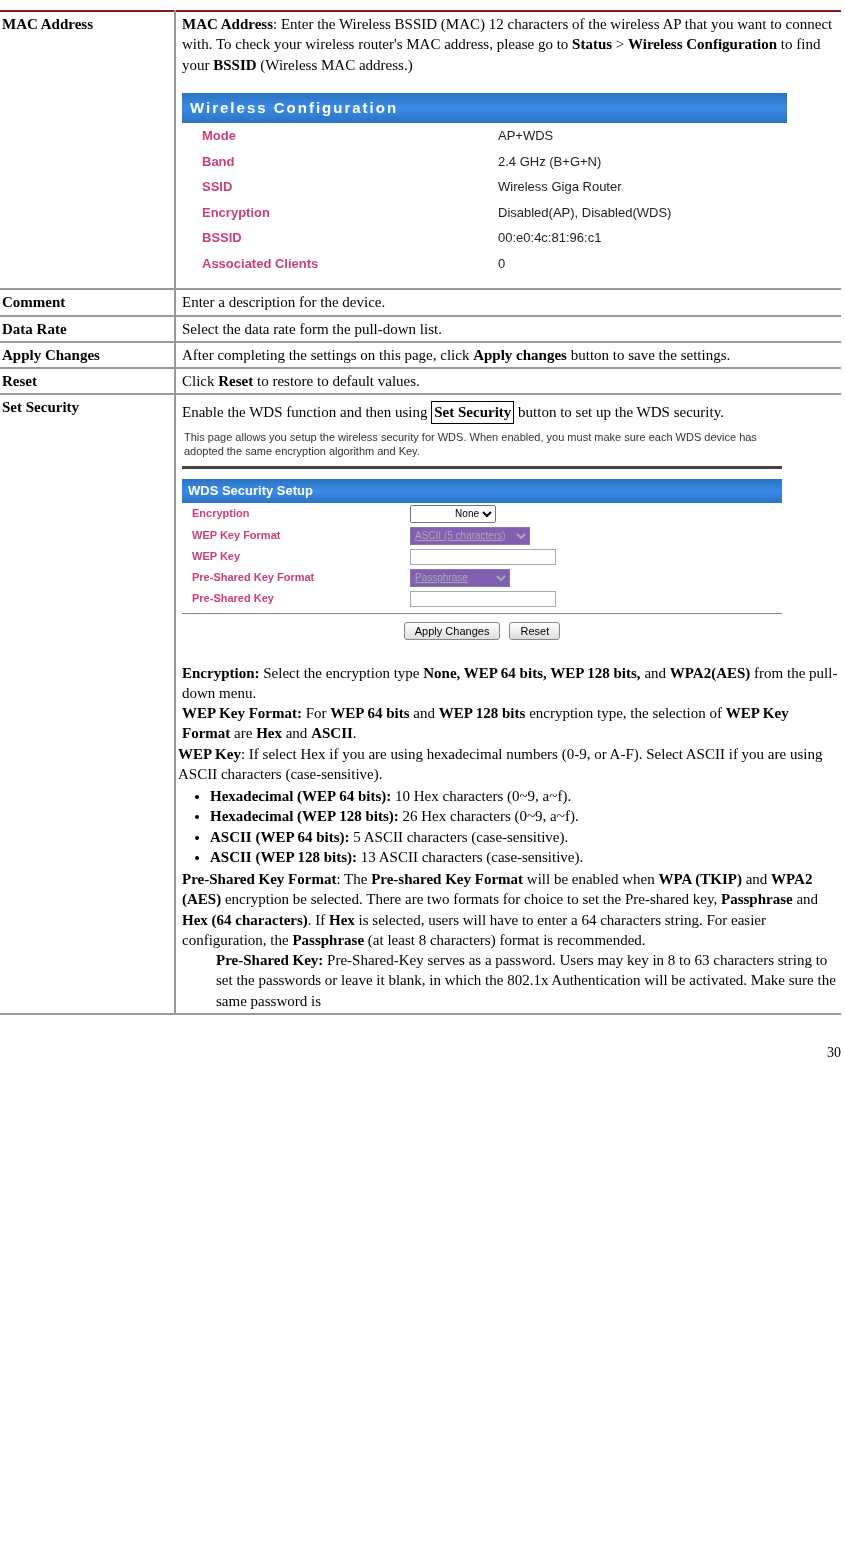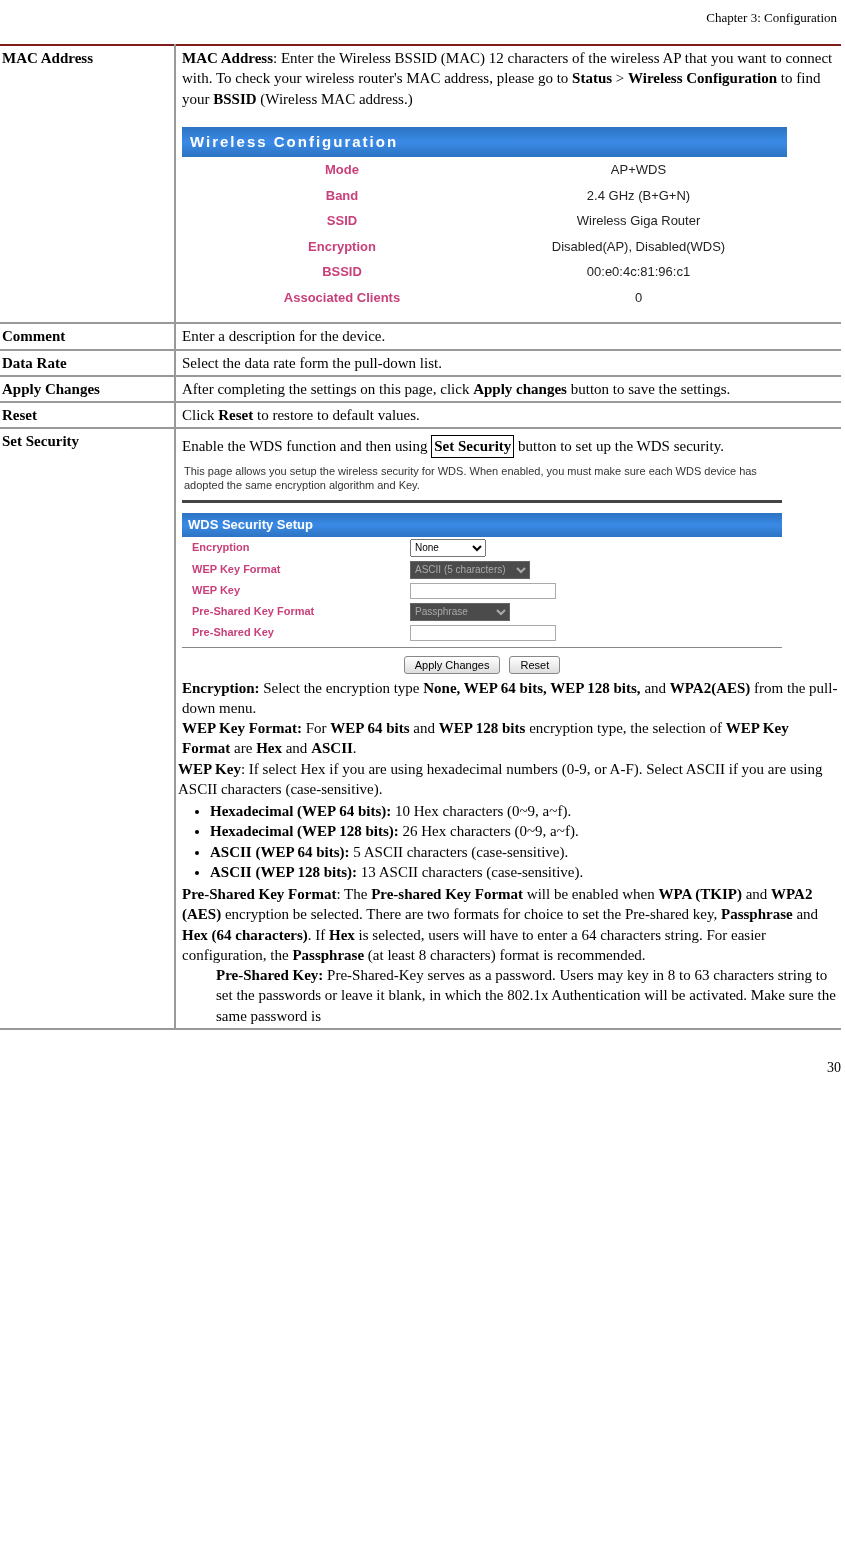--- a/index.html
+++ b/index.html
@@ -57,33 +57,32 @@
   }
   table.wireless-config {
     width: 100%;
     border-collapse: collapse;
     font-family: Arial, sans-serif;
     font-size: 13px;
   }
   table.wireless-config td {
     border: none;
     padding: 4px 8px;
-    text-align: center;
   }
   table.wireless-config td.k {
     color: #c83f7a;
     font-weight: bold;
     width: 280px;
     padding-left: 20px;
   }
   table.wireless-config td.v {
     color: #222;
   }
   .wds-fig {
-    margin-bottom: 4px;
+    margin-bottom: 23px;
     width: 600px;
     font-family: Arial, sans-serif;
     font-size: 11px;
   }
   .wds-intro {
     color: #333;
     padding: 0 2px 4px 2px;
     line-height: 1.3;
   }
   .hr-dark { height: 3px; background: #444; margin: 4px 0 10px 0; }
@@ -120,21 +119,22 @@
     background: #fff;
   }
   .wds-select {
     font-family: Arial, sans-serif;
     font-size: 10px;
     width: 110px;
     height: 18px;
   }
   .wds-select.disabled {
     color: #888;
-    background: #000000;
+    background: #4c1d95;
+    text-decoration: underline;
   }
   .wds-btn-row {
     text-align: center;
     padding-top: 8px;
     border-top: 1px solid #888;
     margin-top: 4px;
   }
   .wds-button {
     font-family: Arial, sans-serif;
     font-size: 11px;
@@ -157,21 +157,20 @@
     text-align: right;
     font-size: 14px;
     padding-top: 30px;
   }
 </style>
 </head>
 <body>
 
 <div class="page">
 
-  <div class="chapter-header">Chapter 3: Configuration</div>
 
   <table class="main">
 
     <tbody>
         <tr>
       <td class="lbl">MAC Address</td>
       <td class="desc">
         <span class="b">MAC Address</span><span>: Enter the Wireless BSSID (MAC) 12 characters of the wireless AP that you want to connect with. To check your wireless router's MAC address, please go to </span><span class="b">Status</span><span> &gt; </span><span class="b">Wireless Configuration</span><span> to find your </span><span class="b">BSSID</span><span> (Wireless MAC address.)</span>
 
         <div class="fig-wrap">
@@ -240,21 +239,21 @@
 
         <div class="wds-fig" style="margin-top:6px;">
           <div class="wds-intro">This page allows you setup the wireless security for WDS. When enabled, you must make sure each WDS device has adopted the same encryption algorithm and Key.</div>
           <div class="hr-dark"></div>
           <div class="wds-header">WDS Security Setup</div>
           <table class="wds-form">
             <tbody>
                   <tr>
               <td class="k">Encryption</td>
               <td>
-                <select class="wds-select" style="width:76px;">
+                <select class="wds-select" style="width:86px;text-align:right;">
                   <option>None</option>
                 </select>
               </td>
             </tr>
             <tr>
               <td class="k">WEP Key Format</td>
               <td>
                 <select class="wds-select disabled" disabled="" style="width:120px;">
                   <option>ASCII (5 characters)</option>
                 </select>

